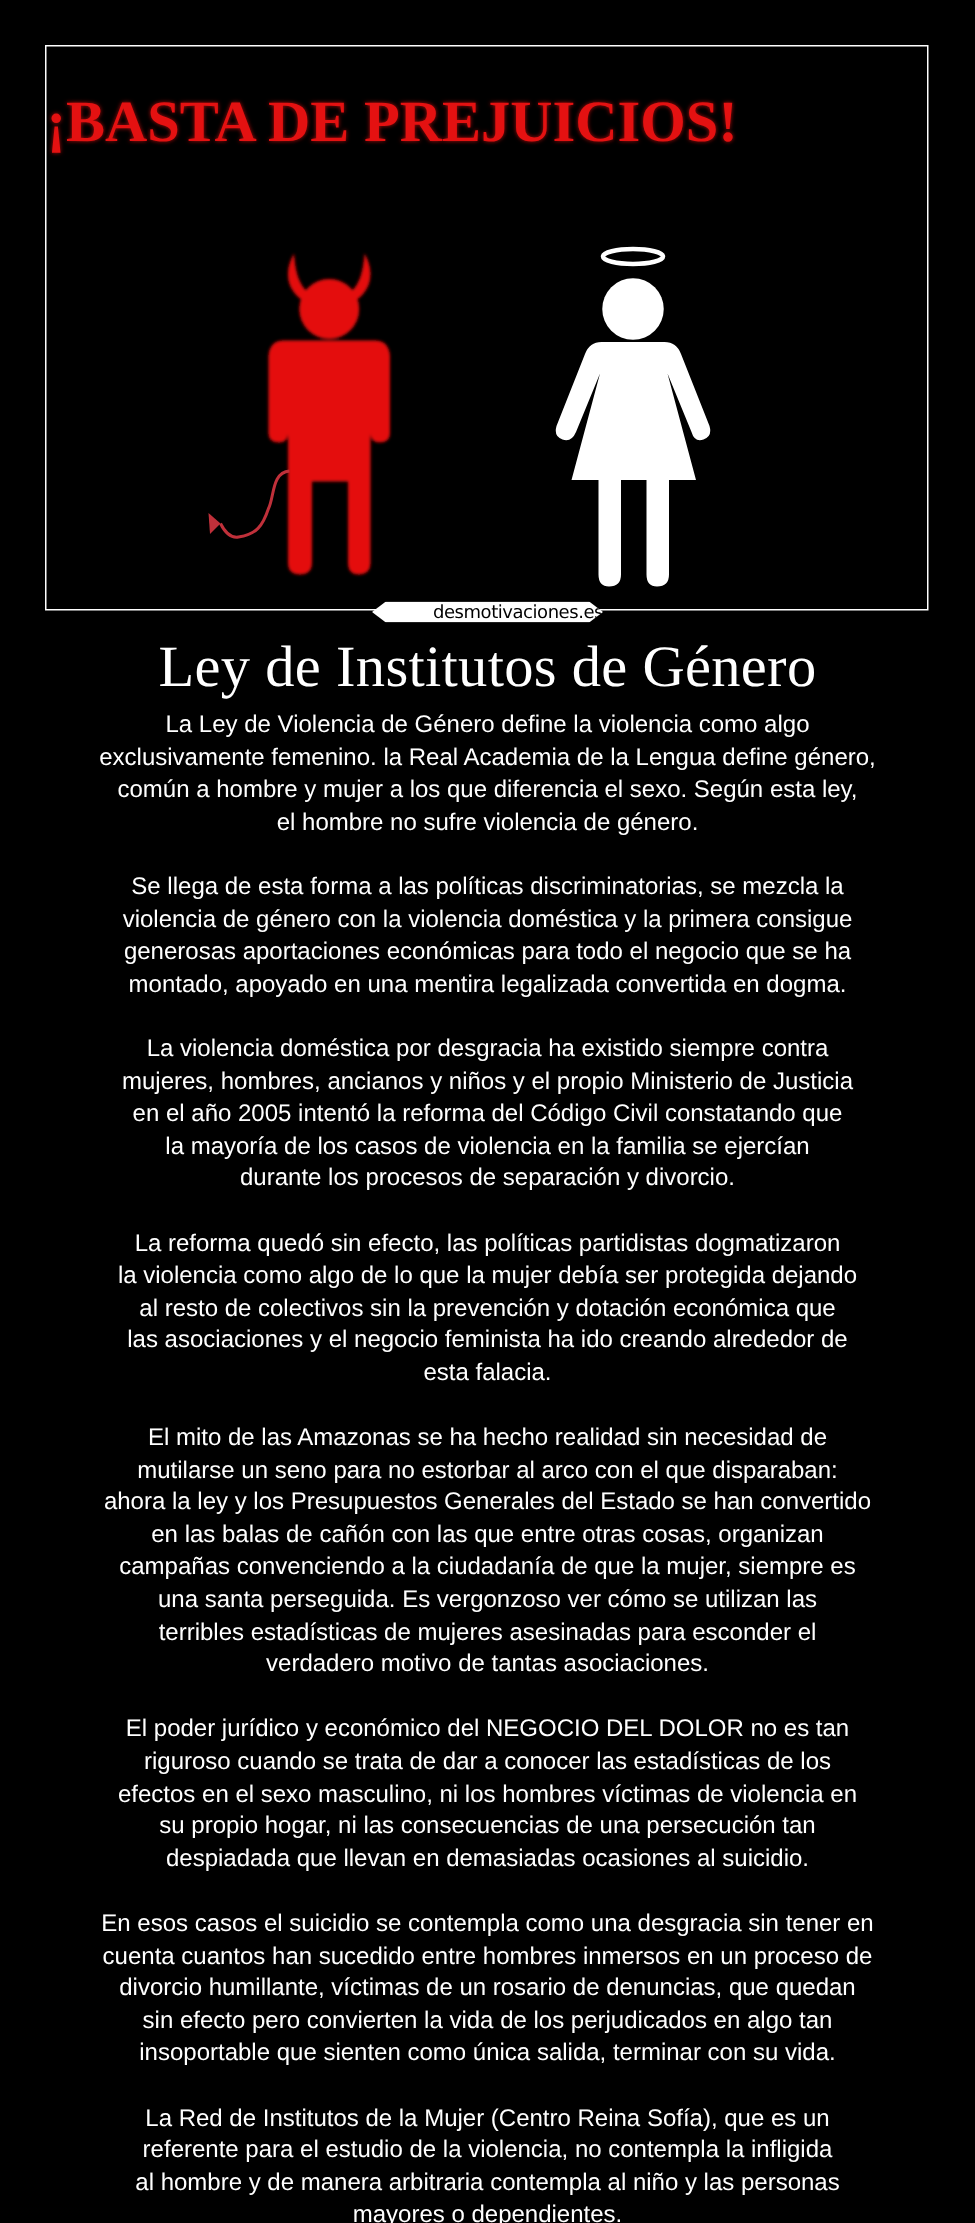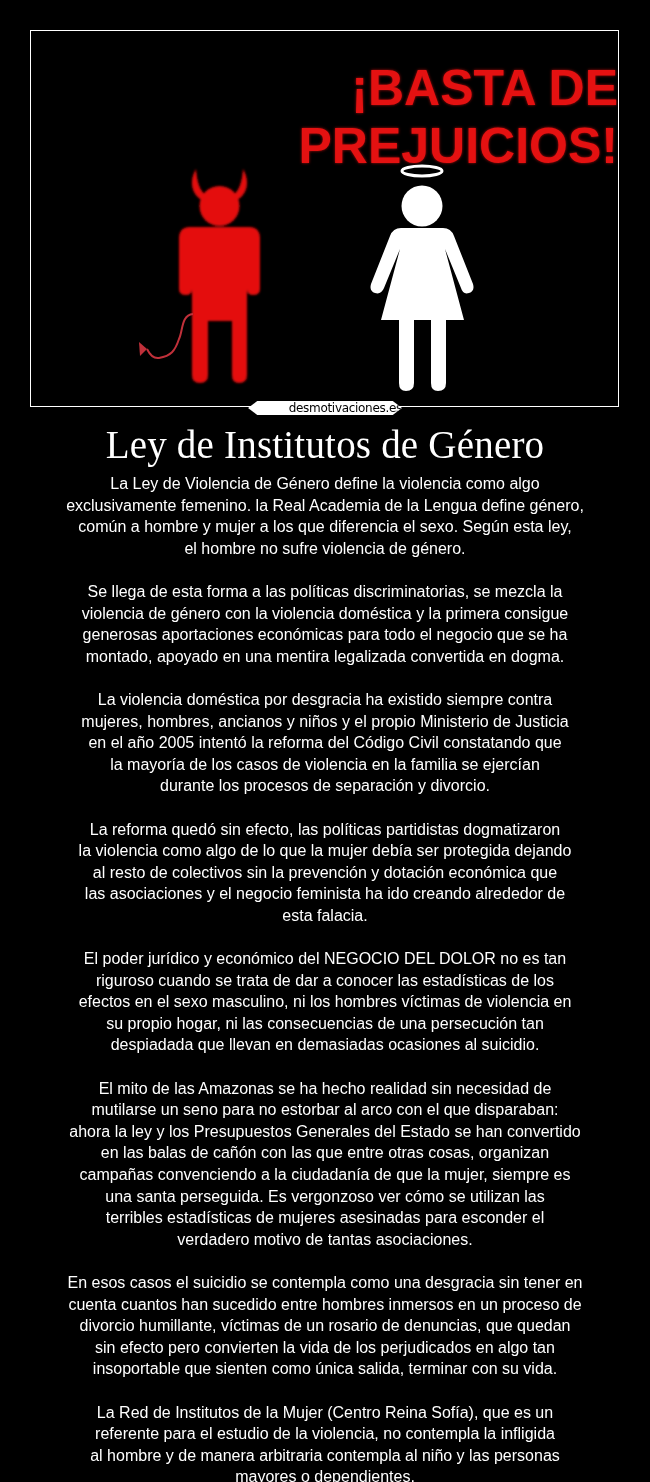--- a/index.html
+++ b/index.html
@@ -5,23 +5,23 @@
     html, body { margin: 0; padding: 0; background: #000; }
     body {
       width: 650px; height: 1482px; position: relative; overflow: hidden;
       font-family: "Liberation Sans", sans-serif; color: #fff;
     }
     .frame {
       position: absolute; left: 30px; top: 30px; width: 587px; height: 375px;
       border: 1px solid #fff; background: #000; overflow: hidden;
     }
     .headline {
-      position: absolute; left: 0; right: 0; top: 28px; text-align: right;
-      font-family: Liberation Sans, sans-serif; font-weight: bold;
-      font-size: 50px; letter-spacing: 0px; color: #e41111;
+      position: absolute; left: 0; right: 0; top: 28px; text-align: left;
+      font-family: Liberation Serif, serif; font-weight: bold;
+      font-size: 39px; letter-spacing: 0px; color: #e41111;
       text-shadow: 0 0 3px rgba(255,20,20,0.7);
     }
     .figures { position: absolute; left: 0; top: 0; width: 587px; height: 375px; }
     .logo {
       position: absolute; left: 248px; top: 401px; width: 154px; height: 14px;
       background: #fff; color: #000; border-radius: 7px;
       font-family: "DejaVu Sans", sans-serif; font-size: 12px; line-height: 14px;
       text-align: right; letter-spacing: -0.3px;
       clip-path: polygon(6% 0, 94% 0, 100% 50%, 94% 100%, 6% 100%, 0 50%);
     }
@@ -87,33 +87,33 @@
   <p>La violencia doméstica por desgracia ha existido siempre contra
 mujeres, hombres, ancianos y niños y el propio Ministerio de Justicia
 en el año 2005 intentó la reforma del Código Civil constatando que
 la mayoría de los casos de violencia en la familia se ejercían
 durante los procesos de separación y divorcio.</p>
   <p>La reforma quedó sin efecto, las políticas partidistas dogmatizaron
 la violencia como algo de lo que la mujer debía ser protegida dejando
 al resto de colectivos sin la prevención y dotación económica que
 las asociaciones y el negocio feminista ha ido creando alrededor de
 esta falacia.</p>
-  <p>El poder jurídico y económico del NEGOCIO DEL DOLOR no es tan
-riguroso cuando se trata de dar a conocer las estadísticas de los
-efectos en el sexo masculino, ni los hombres víctimas de violencia en
-su propio hogar, ni las consecuencias de una persecución tan
-despiadada que llevan en demasiadas ocasiones al suicidio.</p>
   <p>El mito de las Amazonas se ha hecho realidad sin necesidad de
 mutilarse un seno para no estorbar al arco con el que disparaban:
 ahora la ley y los Presupuestos Generales del Estado se han convertido
 en las balas de cañón con las que entre otras cosas, organizan
 campañas convenciendo a la ciudadanía de que la mujer, siempre es
 una santa perseguida. Es vergonzoso ver cómo se utilizan las
 terribles estadísticas de mujeres asesinadas para esconder el
 verdadero motivo de tantas asociaciones.</p>
+  <p>El poder jurídico y económico del NEGOCIO DEL DOLOR no es tan
+riguroso cuando se trata de dar a conocer las estadísticas de los
+efectos en el sexo masculino, ni los hombres víctimas de violencia en
+su propio hogar, ni las consecuencias de una persecución tan
+despiadada que llevan en demasiadas ocasiones al suicidio.</p>
   <p>En esos casos el suicidio se contempla como una desgracia sin tener en
 cuenta cuantos han sucedido entre hombres inmersos en un proceso de
 divorcio humillante, víctimas de un rosario de denuncias, que quedan
 sin efecto pero convierten la vida de los perjudicados en algo tan
 insoportable que sienten como única salida, terminar con su vida.</p>
   <p>La Red de Institutos de la Mujer (Centro Reina Sofía), que es un
 referente para el estudio de la violencia, no contempla la infligida
 al hombre y de manera arbitraria contempla  al niño y las personas
 mayores o dependientes.</p>
 </div>

